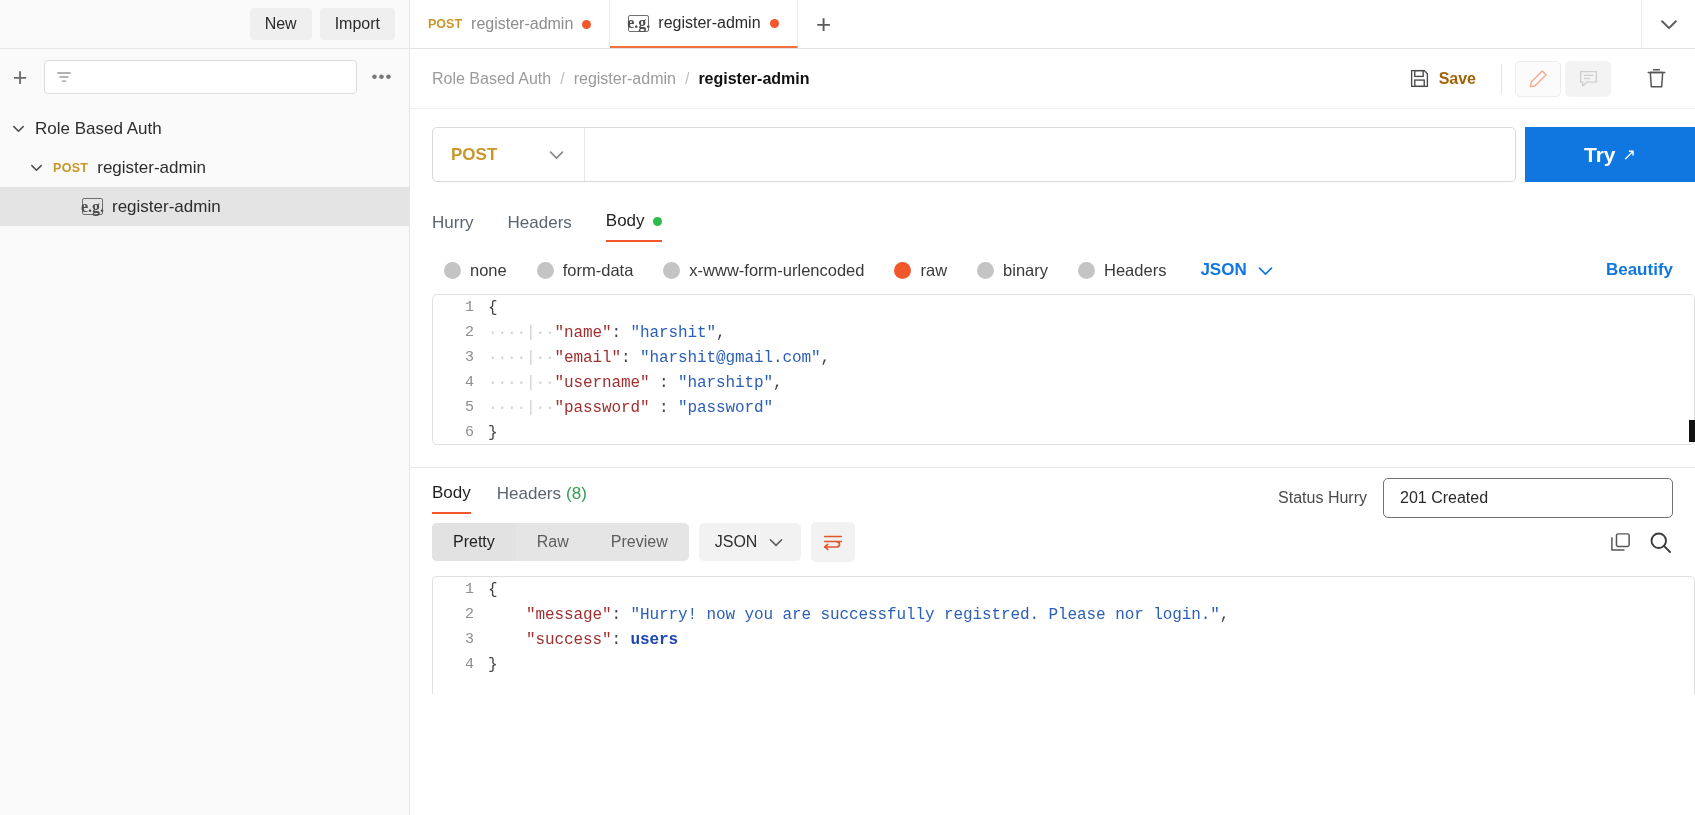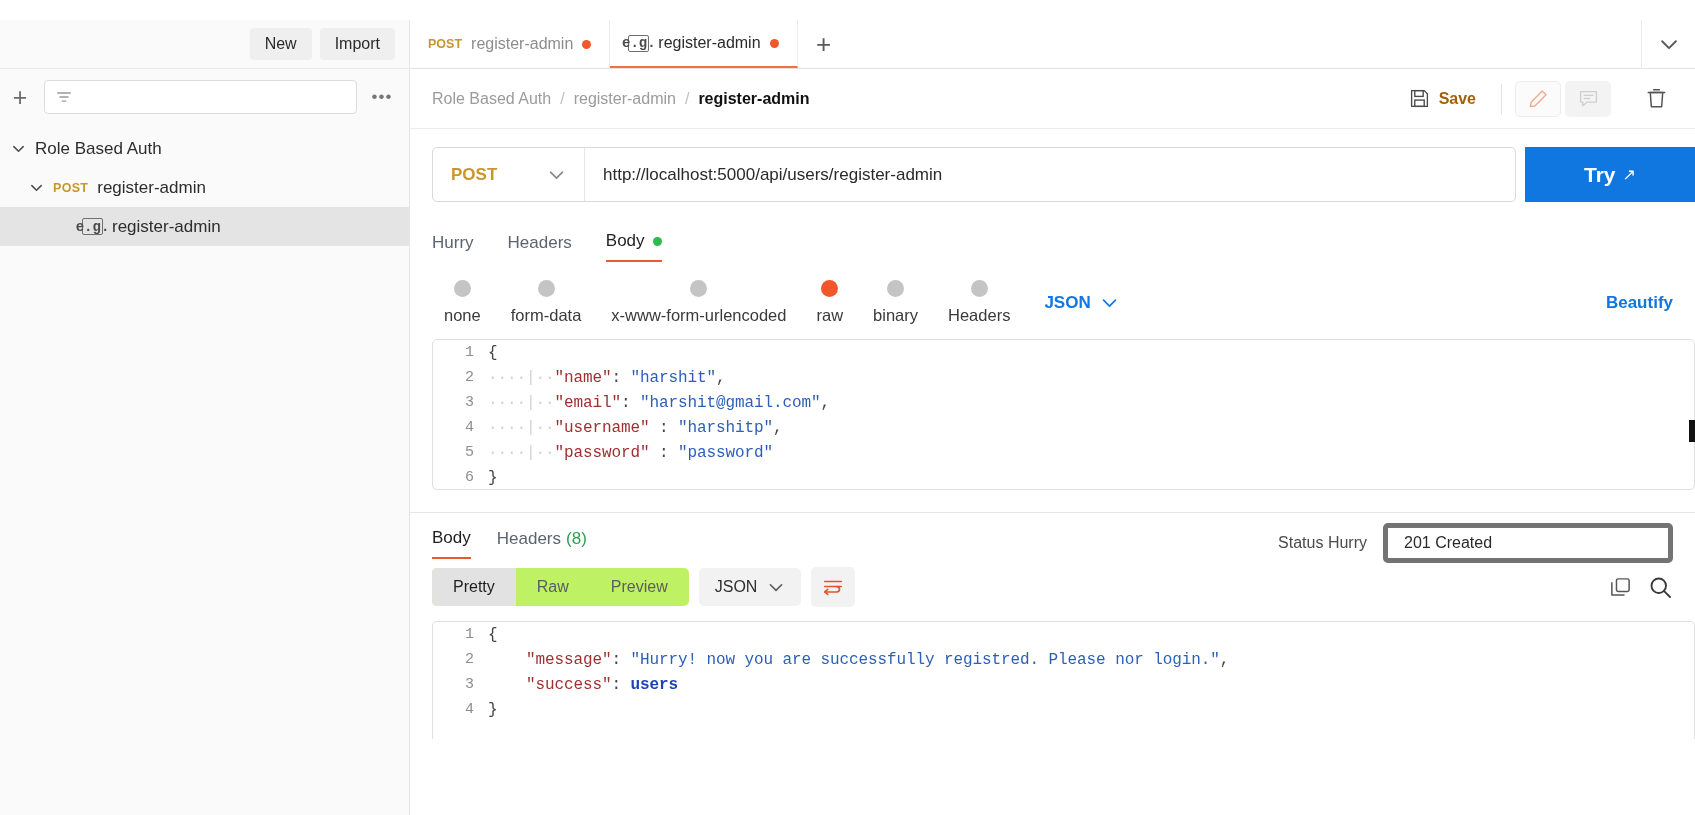--- a/index.html
+++ b/index.html
@@ -4,21 +4,21 @@
 <style>
   * { box-sizing: border-box; }
   html, body {
     margin: 0; padding: 0;
     width: 1695px; height: 815px;
     overflow: hidden;
     background: #ffffff;
     font-family: "Liberation Sans", sans-serif;
     -webkit-font-smoothing: antialiased;
   }
-  .app { display: flex; width: 1695px; height: 715px; margin-top: 20px; }
+  .app { display: flex; width: 1695px; height: 715px; }
 
   
   .sidebar {
     width: 410px; height: 815px;
     background: #fafafa;
     border-right: 1px solid #e6e6e6;
     display: flex; flex-direction: column;
     flex: 0 0 410px;
   }
   .sb-top {
@@ -87,24 +87,24 @@
   }
   .method-tag {
     font-size: 12.5px; font-weight: bold;
     color: #c8962a; letter-spacing: .3px;
   }
   .eg-icon {
     display: inline-flex; align-items: center; justify-content: center;
     width: 21px; height: 17px;
     border: 1.4px solid #6f6f6f;
     border-radius: 2px;
-    font-size: 14px; font-weight: bold;
+    font-size: 16px; font-weight: bold;
     color: #4c4c4c;
     flex: 0 0 21px;
-    font-family: Liberation Mono, monospace;
+    font-family: Liberation Serif, serif;
     text-align: center;
   }
 
   
   .main { flex: 1 1 auto; height: 815px; display: flex; flex-direction: column; min-width: 0; }
 
   .tabbar {
     height: 49px;
     display: flex; align-items: stretch;
     border-bottom: 1px solid #e3e3e3;
@@ -240,21 +240,20 @@
     padding: 18px 22px 0 34px;
     gap: 0;
     flex: 0 0 auto;
   }
   .radio-opt {
     display: flex; align-items: center; gap: 9px;
     margin-right: 30px;
     font-size: 16.5px; color: #3a3a3a;
     cursor: pointer;
     white-space: nowrap;
-    flex-direction: column;
   }
   .radio {
     width: 17px; height: 17px; border-radius: 50%;
     background: #c4c4c4; flex: 0 0 17px;
   }
   .radio.on { background: #f0582c; }
   .fmt-sel {
     display: flex; align-items: center; gap: 9px;
     font-size: 17px; color: #1077e0; font-weight: bold;
     cursor: pointer; margin-left: 4px;
@@ -306,33 +305,33 @@
   .resp-tab {
     font-size: 17px; color: #5b6470; cursor: pointer;
     padding-bottom: 9px; margin-right: 26px;
     display: flex; align-items: center; gap: 5px;
   }
   .resp-tab.active { color: #1f1f1f; border-bottom: 2.5px solid #f0582c; }
   .hdr-count { color: #2f9e4f; }
   .status-wrap { margin-left: auto; display: flex; align-items: center; gap: 16px; }
   .status-label { font-size: 16px; color: #4a4a4a; }
   .status-field {
-    border: 5px solid #737373; border-radius: 5px;
+    border: 1px solid #737373; border-radius: 5px;
     height: 40px; width: 290px;
     display: flex; align-items: center; padding: 0 16px;
     font-size: 16px; color: #2a2a2a;
     background: #fff;
   }
   .viewrow {
     display: flex; align-items: center;
     padding: 8px 22px 0 22px;
     gap: 10px; flex: 0 0 auto;
   }
   .segctl {
-    display: flex; background: #bef264; border-radius: 5px; overflow: hidden;
+    display: flex; background: #e5e5e5; border-radius: 5px; overflow: hidden;
   }
   .seg {
     padding: 10px 21px; font-size: 16px; color: #5d5d5d; cursor: pointer;
   }
   .seg.active { background: #e2e2e2; color: #1f1f1f; }
   .fmt-pill {
     display: flex; align-items: center; gap: 10px;
     background: #f2f2f2; border-radius: 5px;
     padding: 10px 16px; font-size: 16px; color: #2f2f2f; cursor: pointer;
   }
@@ -465,21 +464,20 @@
     </div>
 
     <div class="urlrow">
       <div class="url-wrap">
         <div class="method-sel">
           <span>POST</span>
           <svg width="19" height="19" viewBox="0 0 16 16" fill="none" stroke="#8a8a8a" stroke-width="1.4" stroke-linecap="round" stroke-linejoin="round">
               <polyline points="3,6 8,11 13,6"></polyline>
             </svg>
         </div>
-        <input class="url-input" type="text" value="http://localhost:5000/api/users/register-admin" style="">
       </div>
       <button class="try-btn">
         <span>Try</span>
         <span class="arr">↗</span>
       </button>
     </div>
 
     <div class="reqtabs">
       <div class="rtab">
         <span>Hurry</span>

